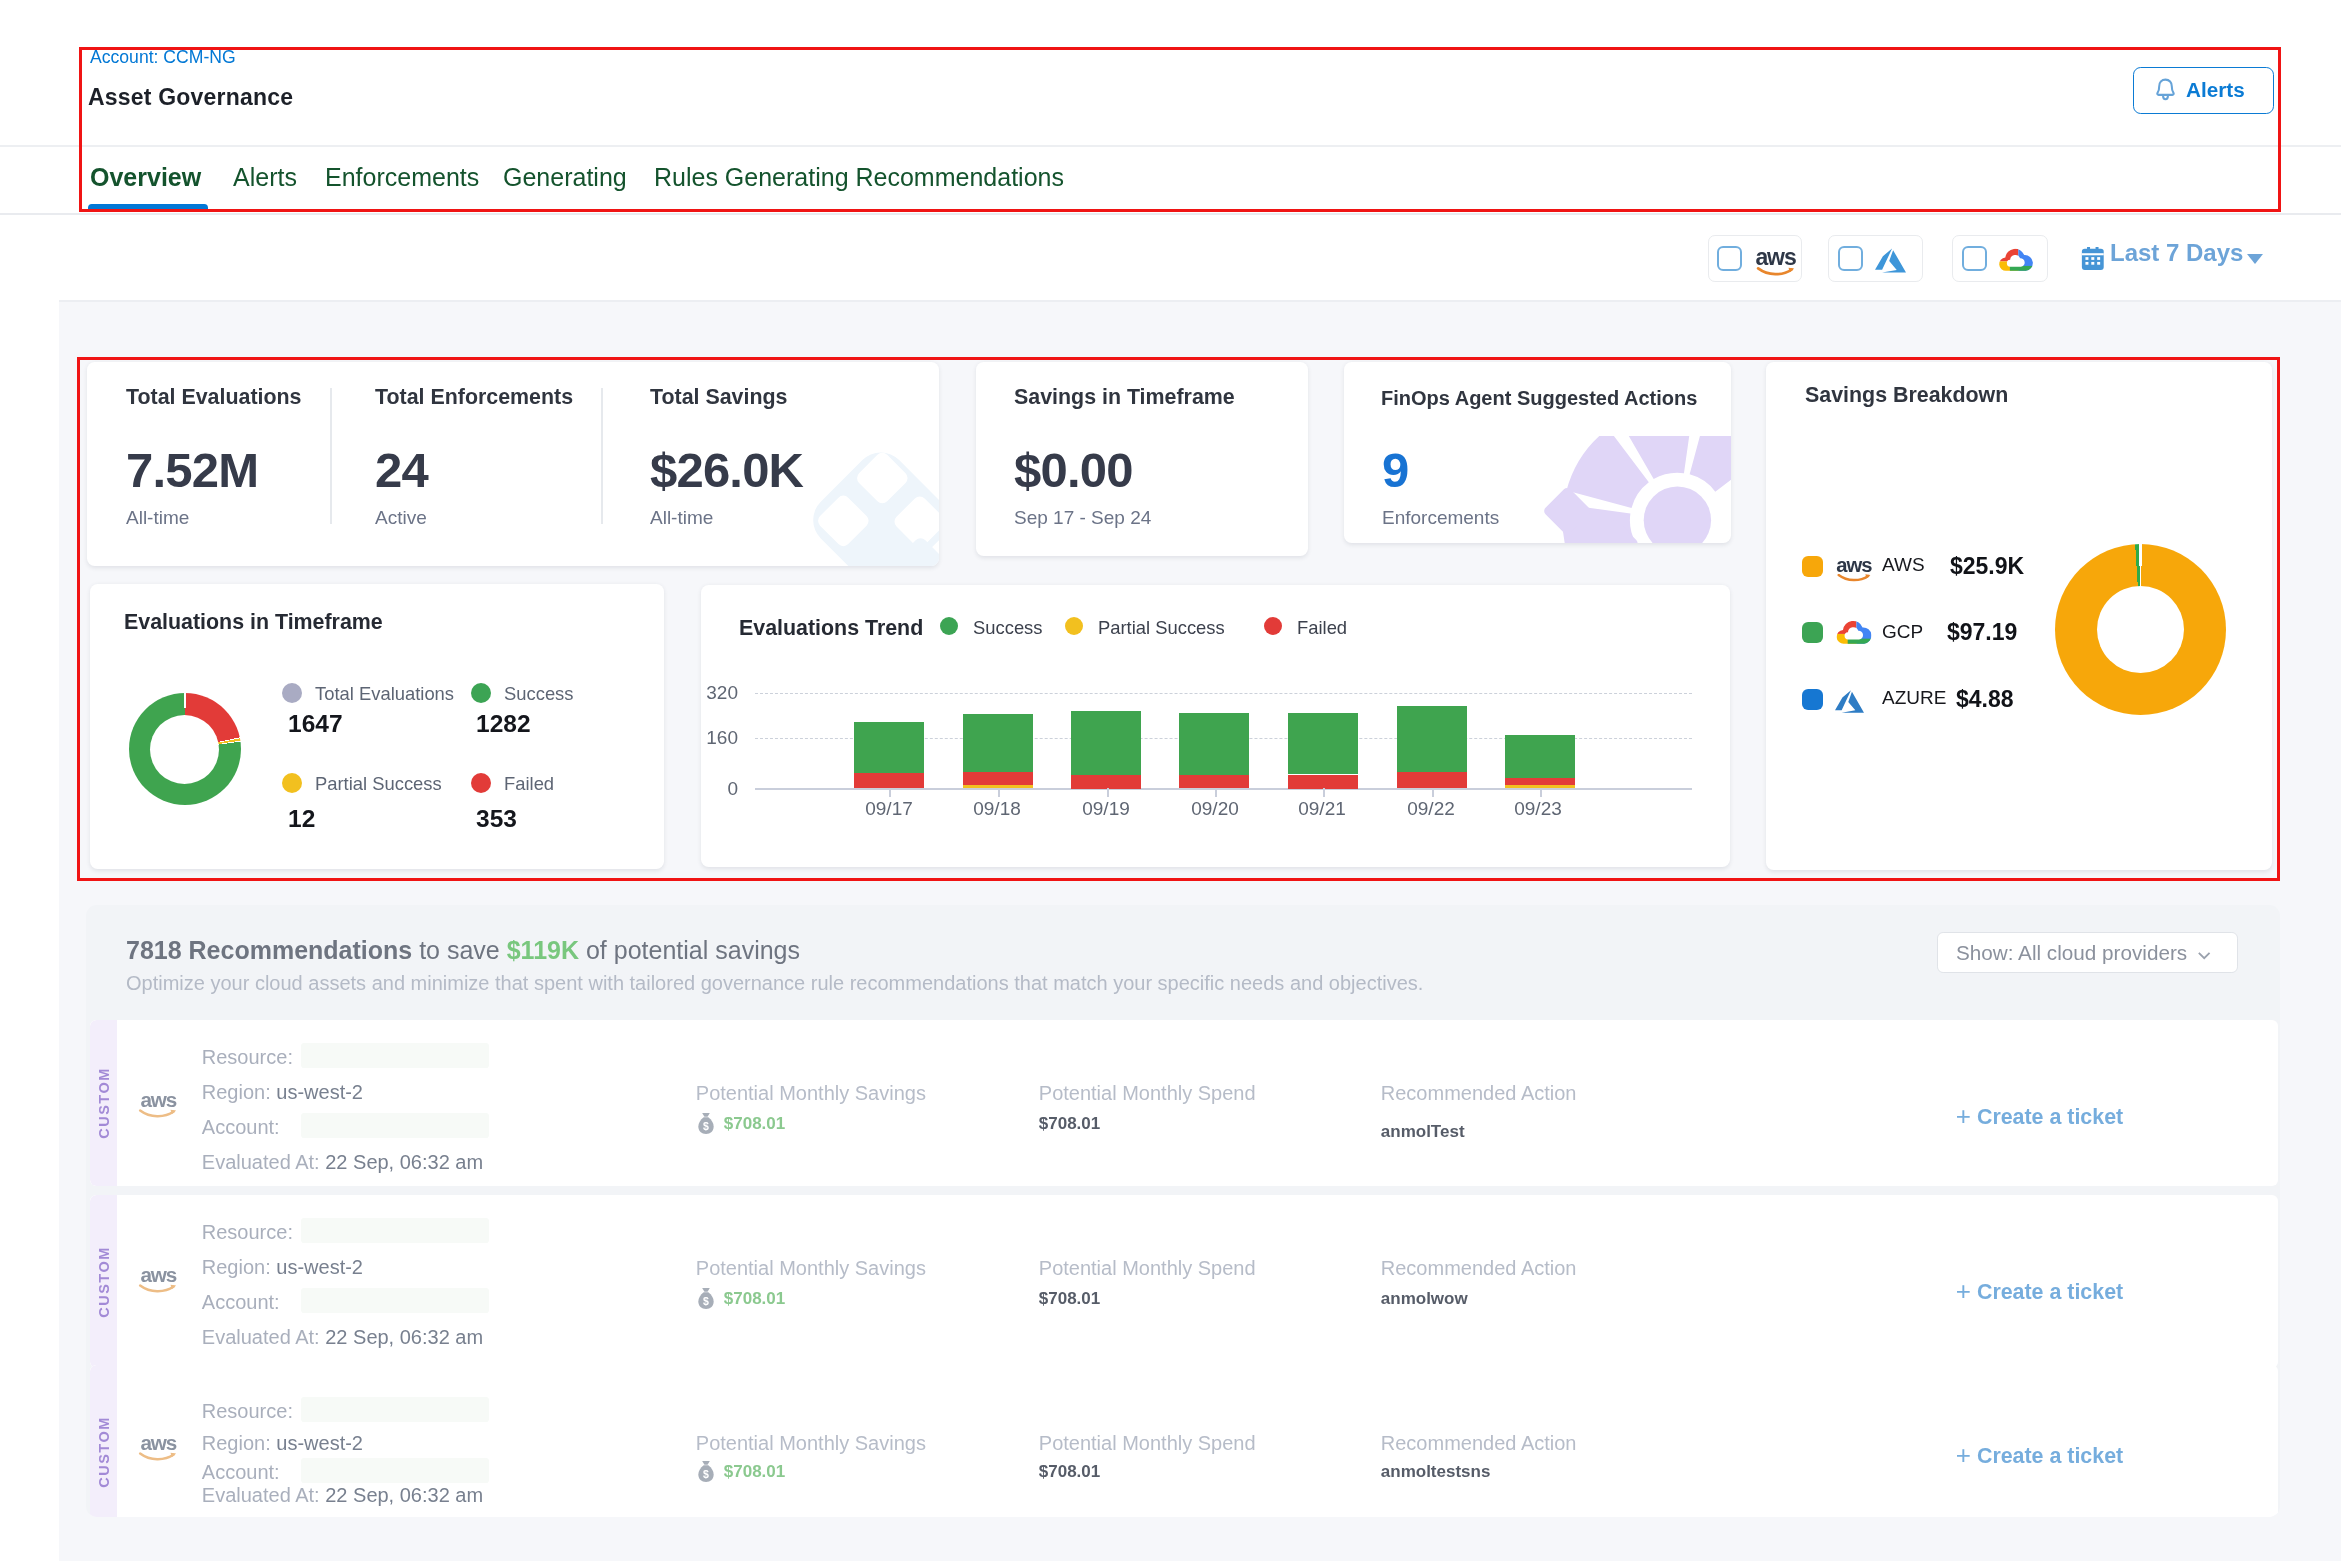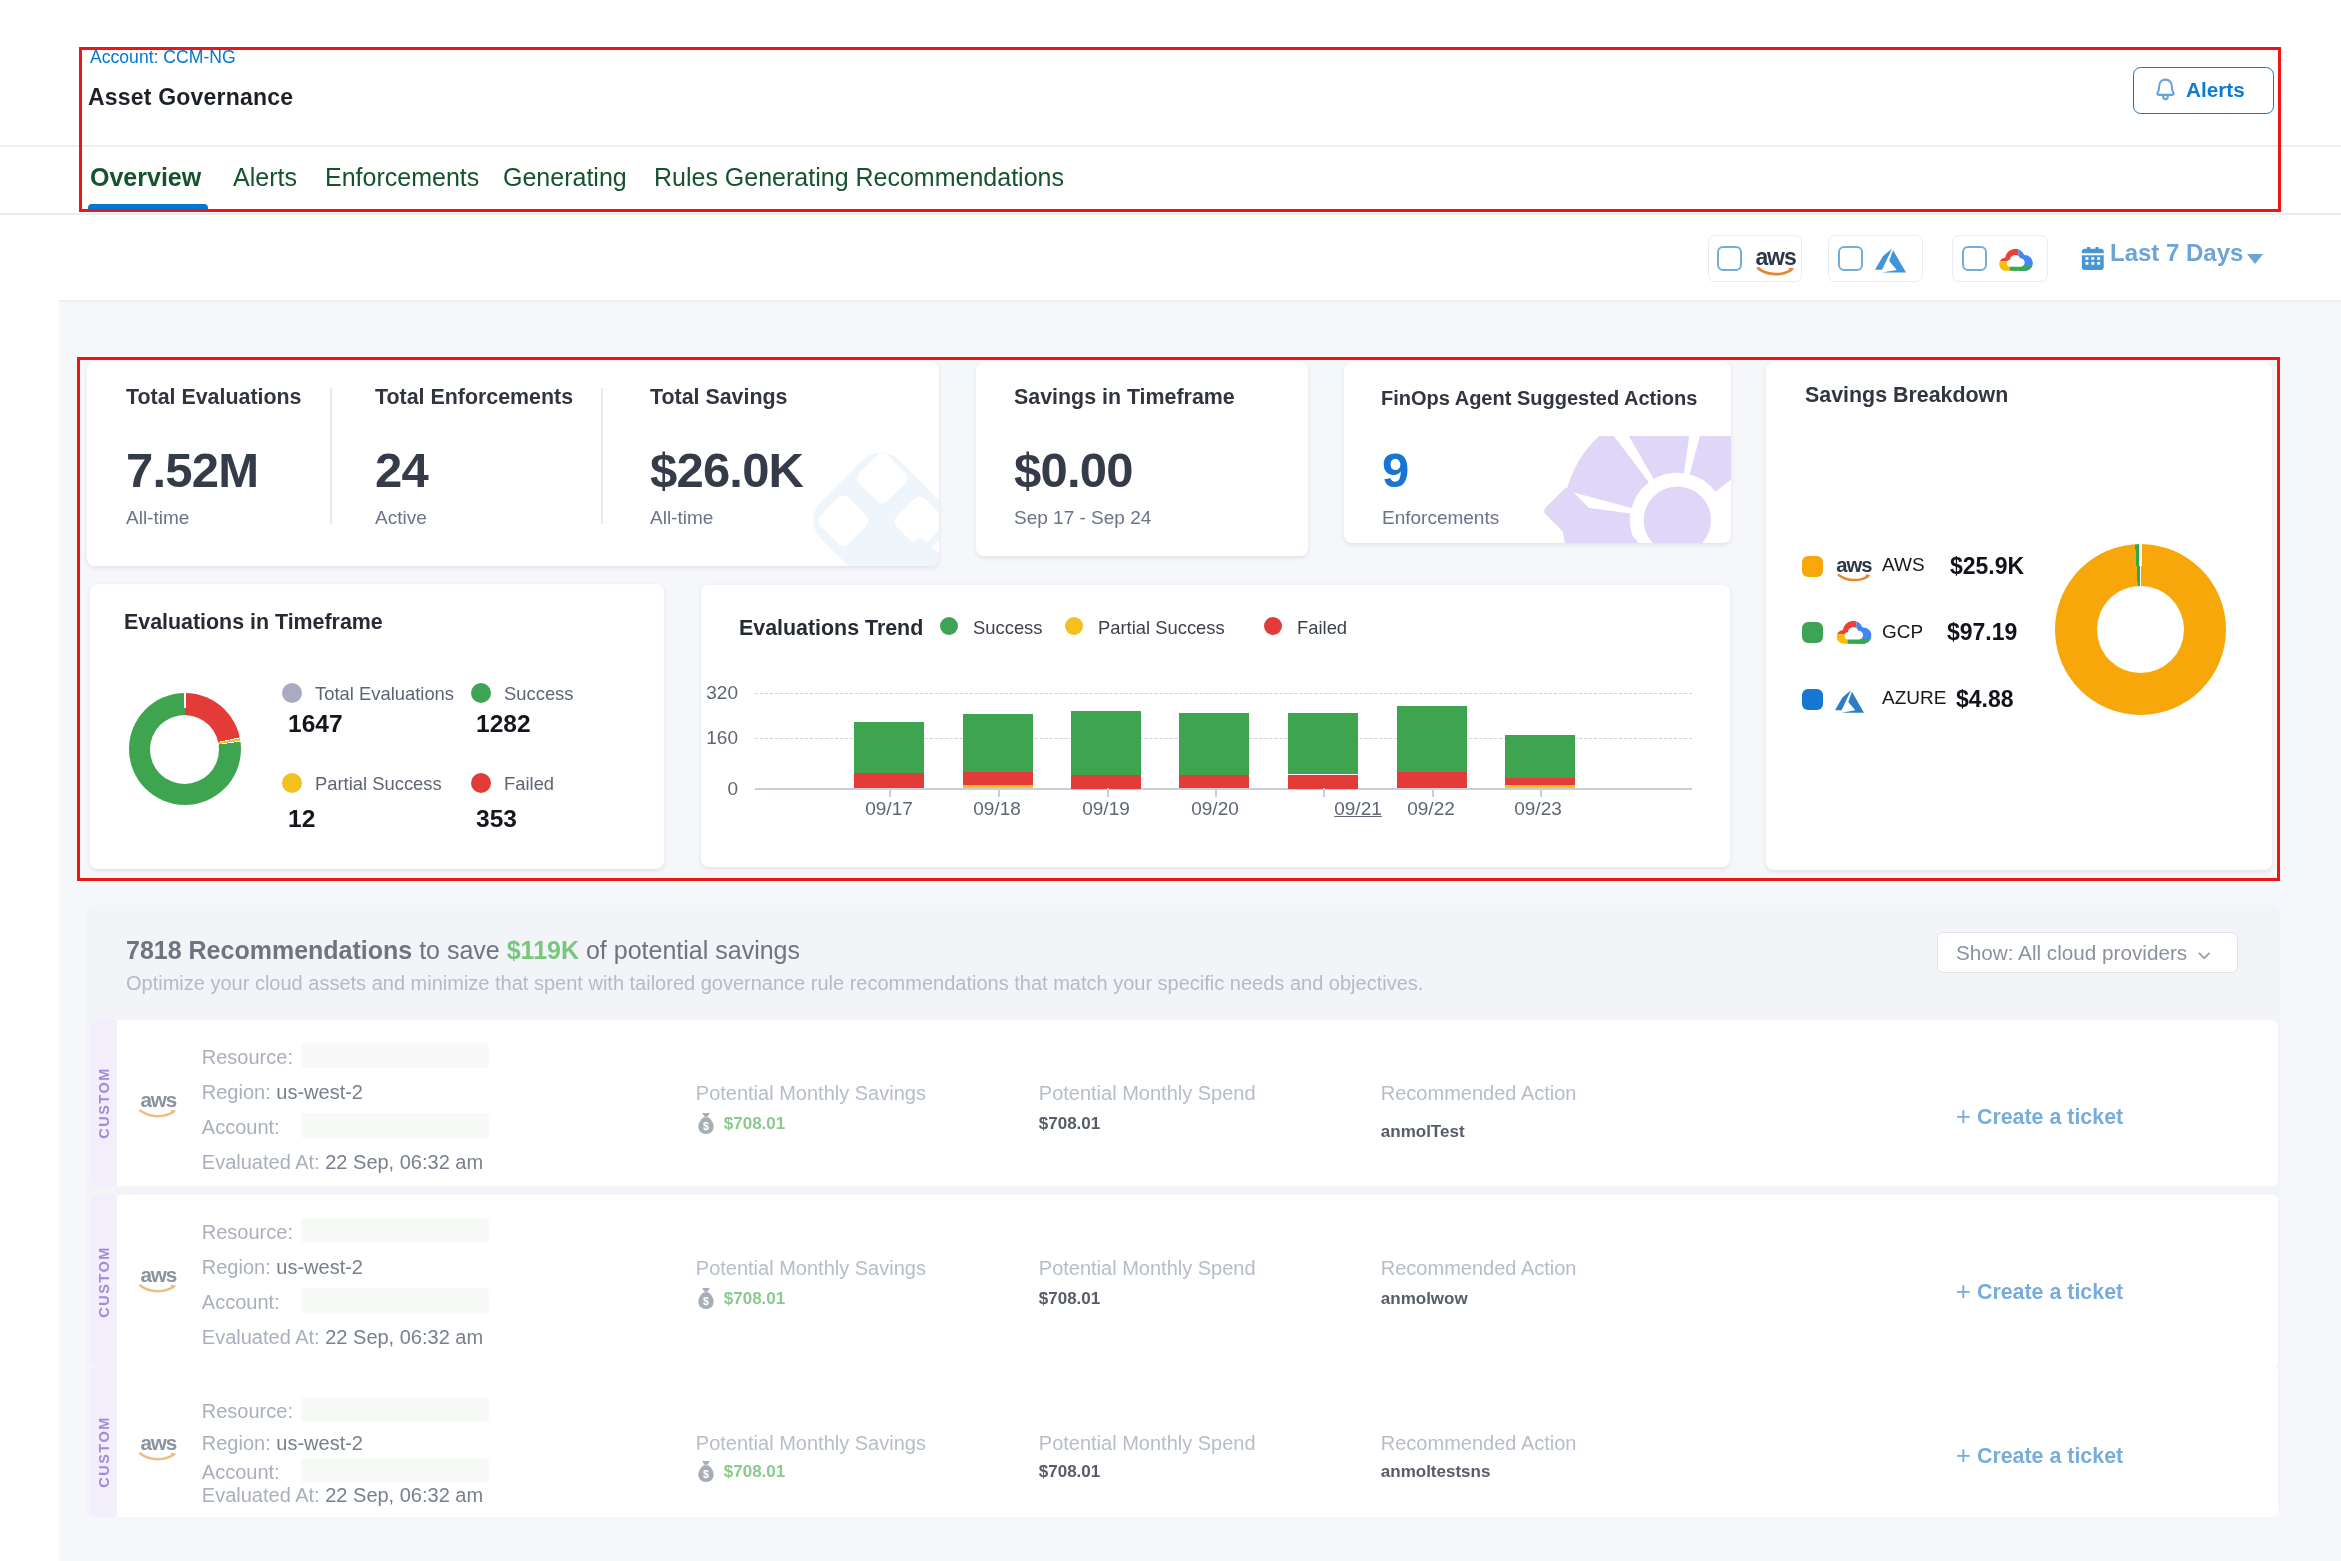--- a/index.html
+++ b/index.html
@@ -258,21 +258,21 @@
 <div class="abs" style="left:1107px;top:788px;width:1.5px;height:9.2px;background:#c9cedb;"></div>
 <div class="abs" style="left:1215px;top:788px;width:1.5px;height:9.2px;background:#c9cedb;"></div>
 <div class="abs" style="left:1323px;top:788px;width:1.5px;height:9.2px;background:#c9cedb;"></div>
 <div class="abs" style="left:1432px;top:788px;width:1.5px;height:9.2px;background:#c9cedb;"></div>
 <div class="abs" style="left:1540px;top:788px;width:1.5px;height:9.2px;background:#c9cedb;"></div>
 
 <div class="abs xlab" style="left:843px;top:798px;">09/17</div>
 <div class="abs xlab" style="left:951px;top:798px;">09/18</div>
 <div class="abs xlab" style="left:1060px;top:798px;">09/19</div>
 <div class="abs xlab" style="left:1169px;top:798px;">09/20</div>
-<div class="abs xlab" style="left:1312px;top:798px;text-decoration:underline;">09/21</div>
+<div class="abs xlab" style="left:1276px;top:798px;">09/21</div>
 <div class="abs xlab" style="left:1385px;top:798px;">09/22</div>
 <div class="abs xlab" style="left:1492px;top:798px;">09/23</div>
 
 <div class="abs panel">
   <div class="abs rectitle" style="left:40px;top:31px;"><b>7818 Recommendations</b> to save <b class="green">$119K</b> of potential savings</div>
   <div class="abs recsub" style="left:40px;top:67px;">Optimize your cloud assets and minimize that spent with tailored governance rule recommendations that match your specific needs and objectives.</div>
   <div class="abs drop"></div>
   <div class="abs droptxt" style="left:1870px;top:36px;">Show: All cloud providers</div>
   <svg class="abs" style="left:2109px;top:41px;" width="18.4" height="18.4" viewBox="0 0 24 24" fill="none" stroke="#9aa1ad" stroke-width="2.4">
       <path d="M5 9l7 7 7-7"></path>

